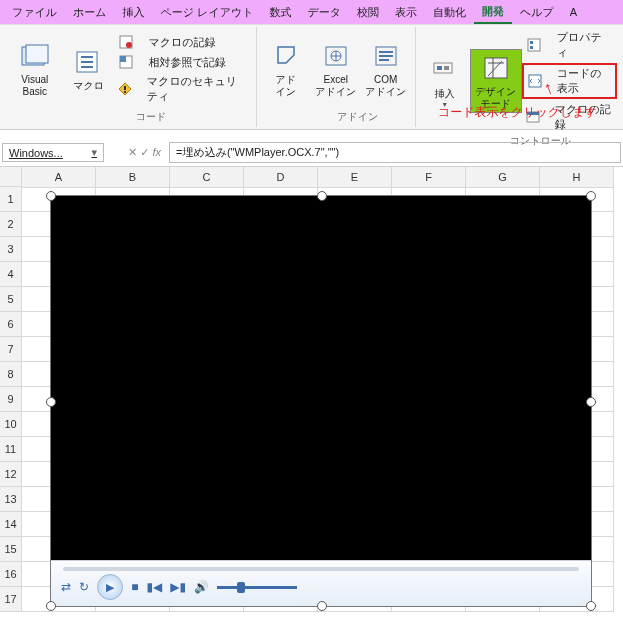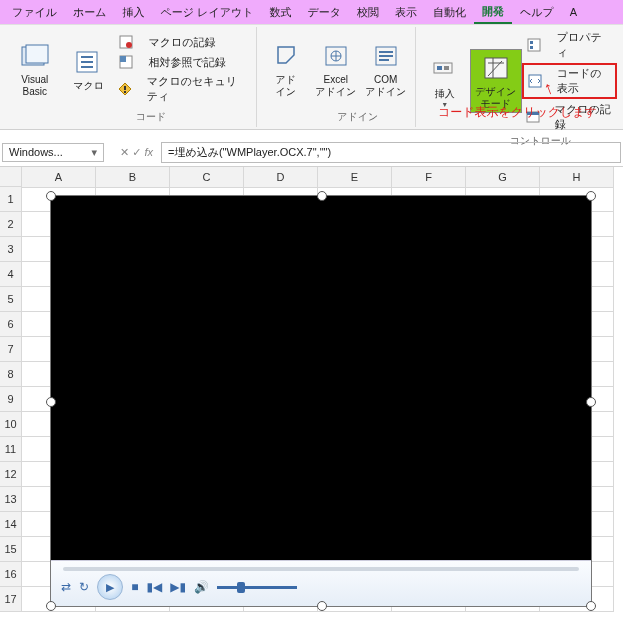--- a/index.html
+++ b/index.html
@@ -124,22 +124,22 @@
     height: 24px;
     border-bottom: 1px solid #d0d0d0;
     padding: 2px;
     margin-top: 8px;
   }
   .name-box {
     width: 88px;
     border: 1px solid #bbb;
     padding: 2px 6px;
     font-size: 11px;
-    margin-right: 12px;
-    display:flex; align-items:flex-start; justify-content:space-between;
+    margin-right: 20px;
+    display:flex; align-items:flex-end; justify-content:space-between;text-decoration:underline;
   }
   .fx-btns { display:flex; gap:3px; align-items:center; color:#888; padding:0 4px;}
   .formula-bar {
     flex: 1;
     border: 1px solid #bbb;
     padding: 2px 6px;
     font-size: 11px;
     margin-left: 4px;
   }
   

